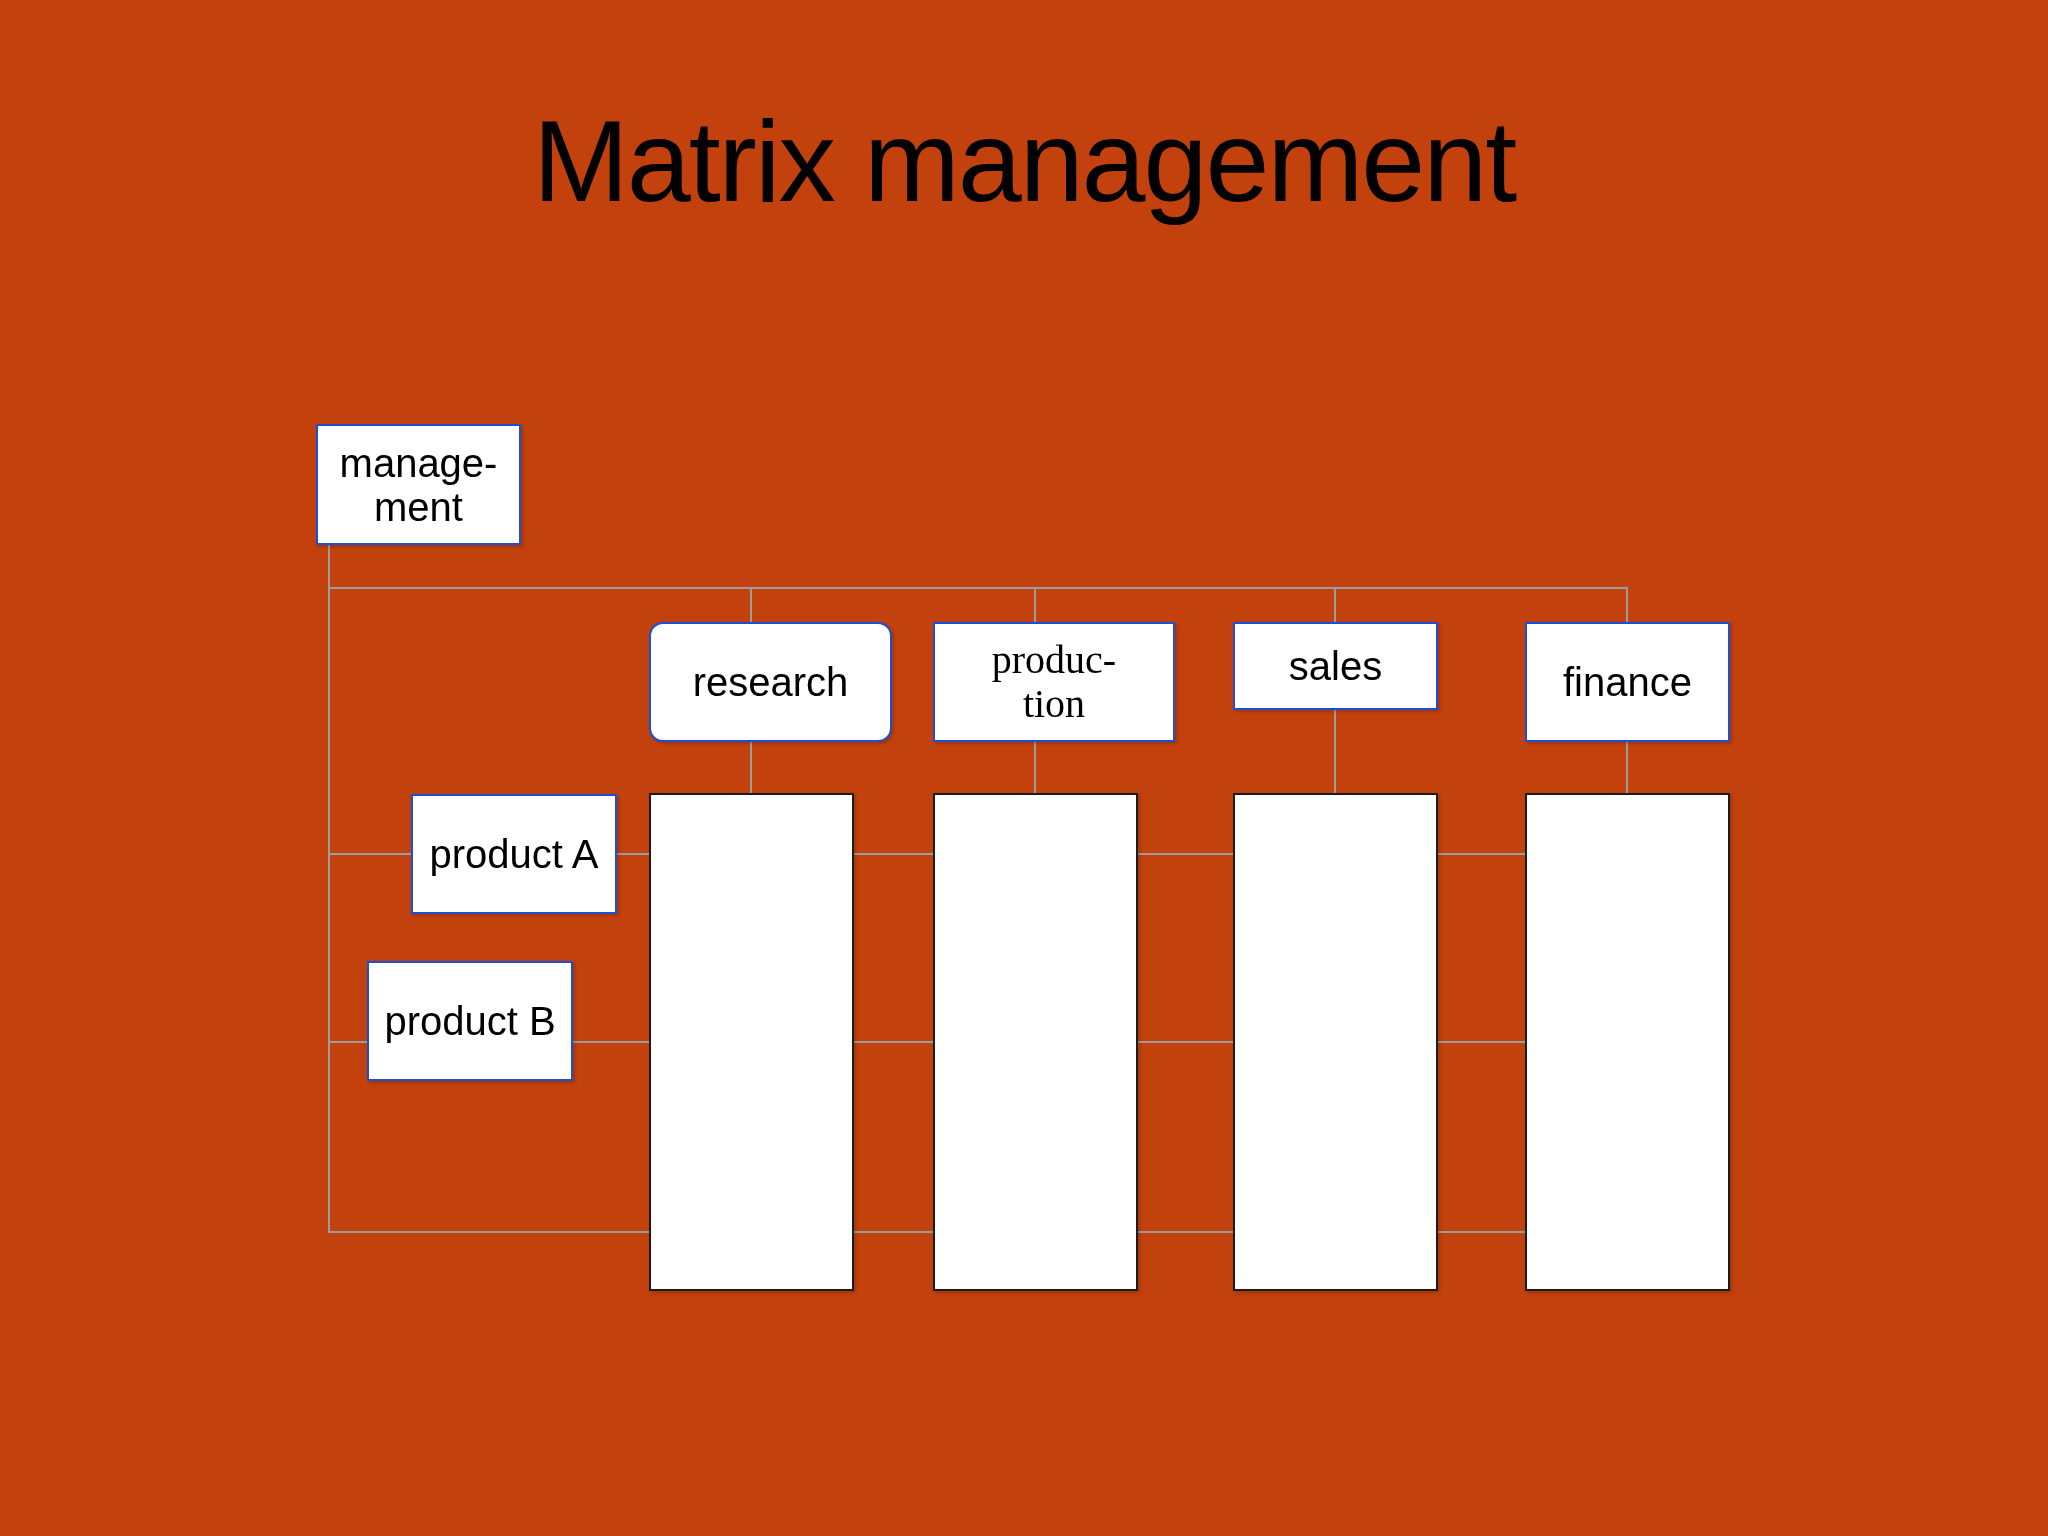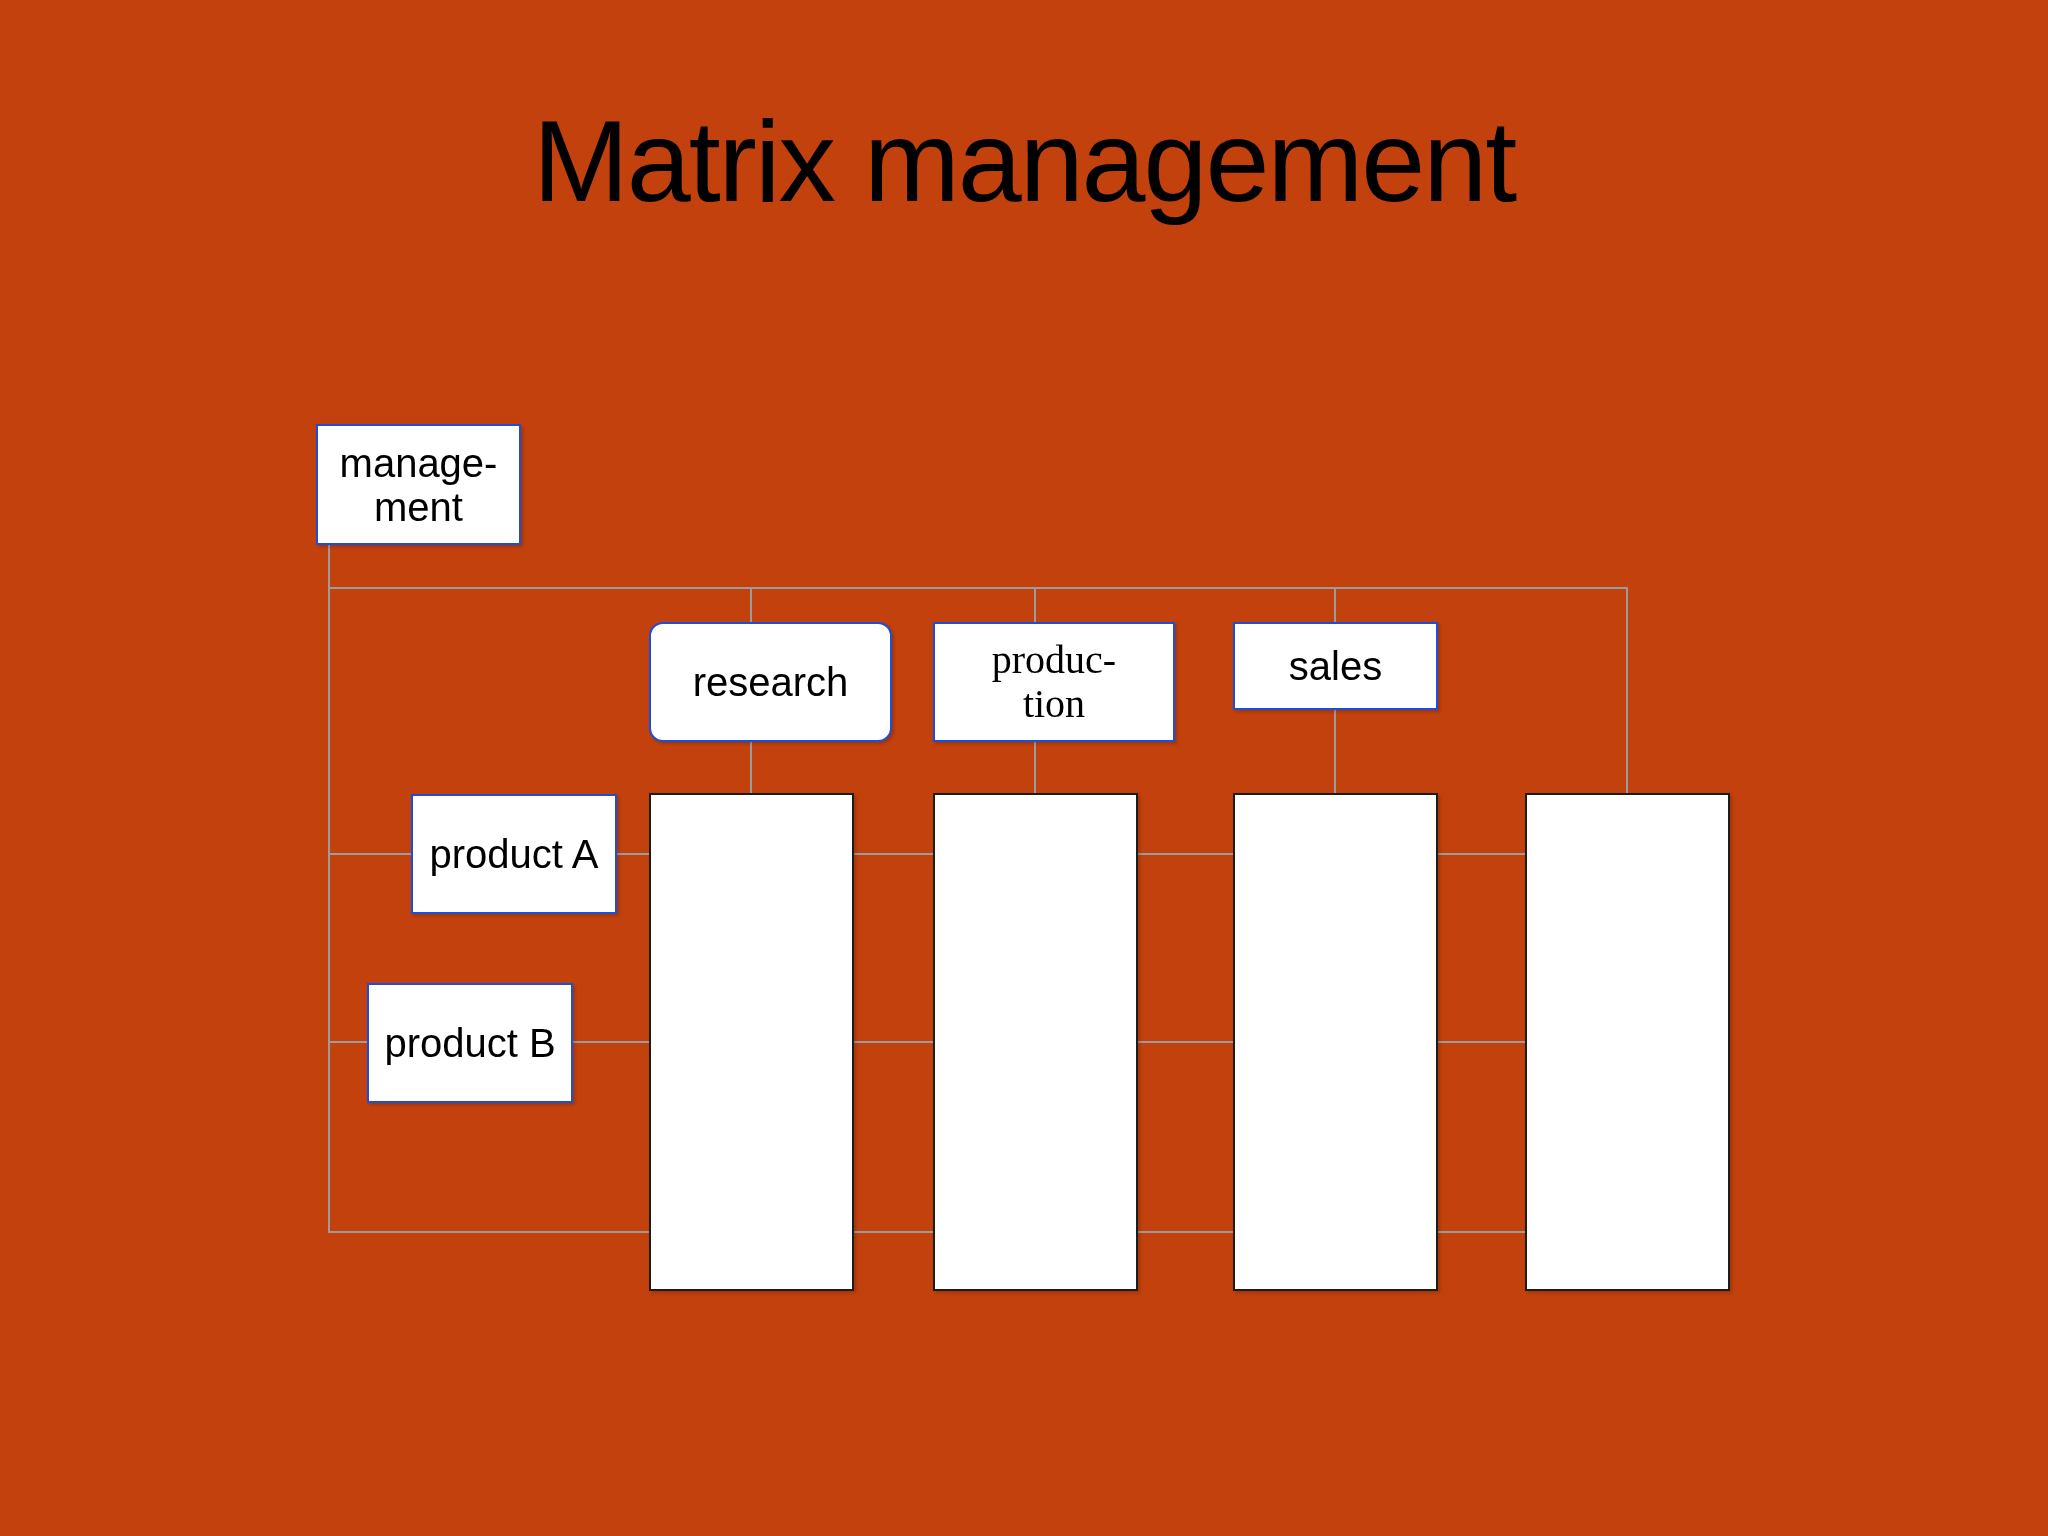--- a/index.html
+++ b/index.html
@@ -71,21 +71,21 @@
   }
 
   .n-management { left: 316px; top: 424px; width: 205px; height: 121px; }
 
   .n-research   { left: 649px;  top: 622px; width: 243px; height: 120px; border-radius: 14px; }
   .n-production { left: 933px;  top: 622px; width: 242px; height: 120px; font-family: Liberation Serif, serif; }
   .n-sales      { left: 1233px; top: 622px; width: 205px; height: 88px; }
   .n-finance    { left: 1525px; top: 622px; width: 205px; height: 120px; }
 
   .n-product-a  { left: 367px; top: 794px;  width: 206px; height: 120px; margin-left: 44px; }
-  .n-product-b  { left: 367px; top: 983px;  width: 206px; height: 120px; }
+  .n-product-b  { left: 367px; top: 961px;  width: 206px; height: 120px; }
   .n-product-c  { left: 367px; top: 1172px; width: 206px; height: 120px; }
 
   .cell {
     position: absolute;
     z-index: 2;
     box-sizing: border-box;
     background: #ffffff;
     border: 2px solid #1c1c1c;
     box-shadow: 2px 2px 3px rgba(0,0,0,0.18);
     top: 793px;
@@ -122,20 +122,23 @@
   <div class="node n-research">
     <span class="label">research</span>
   </div>
   <div class="node n-production">
     <span class="label">produc-
 tion</span>
   </div>
   <div class="node n-sales">
     <span class="label">sales</span>
   </div>
+  <div class="node n-finance">
+    <span class="label">finance</span>
+  </div>
 
   <div class="node n-product-a">
     <span class="label">product A</span>
   </div>
   <div class="node n-product-b">
     <span class="label">product B</span>
   </div>
 
   <div class="cell c-research"></div>
   <div class="cell c-production"></div>

